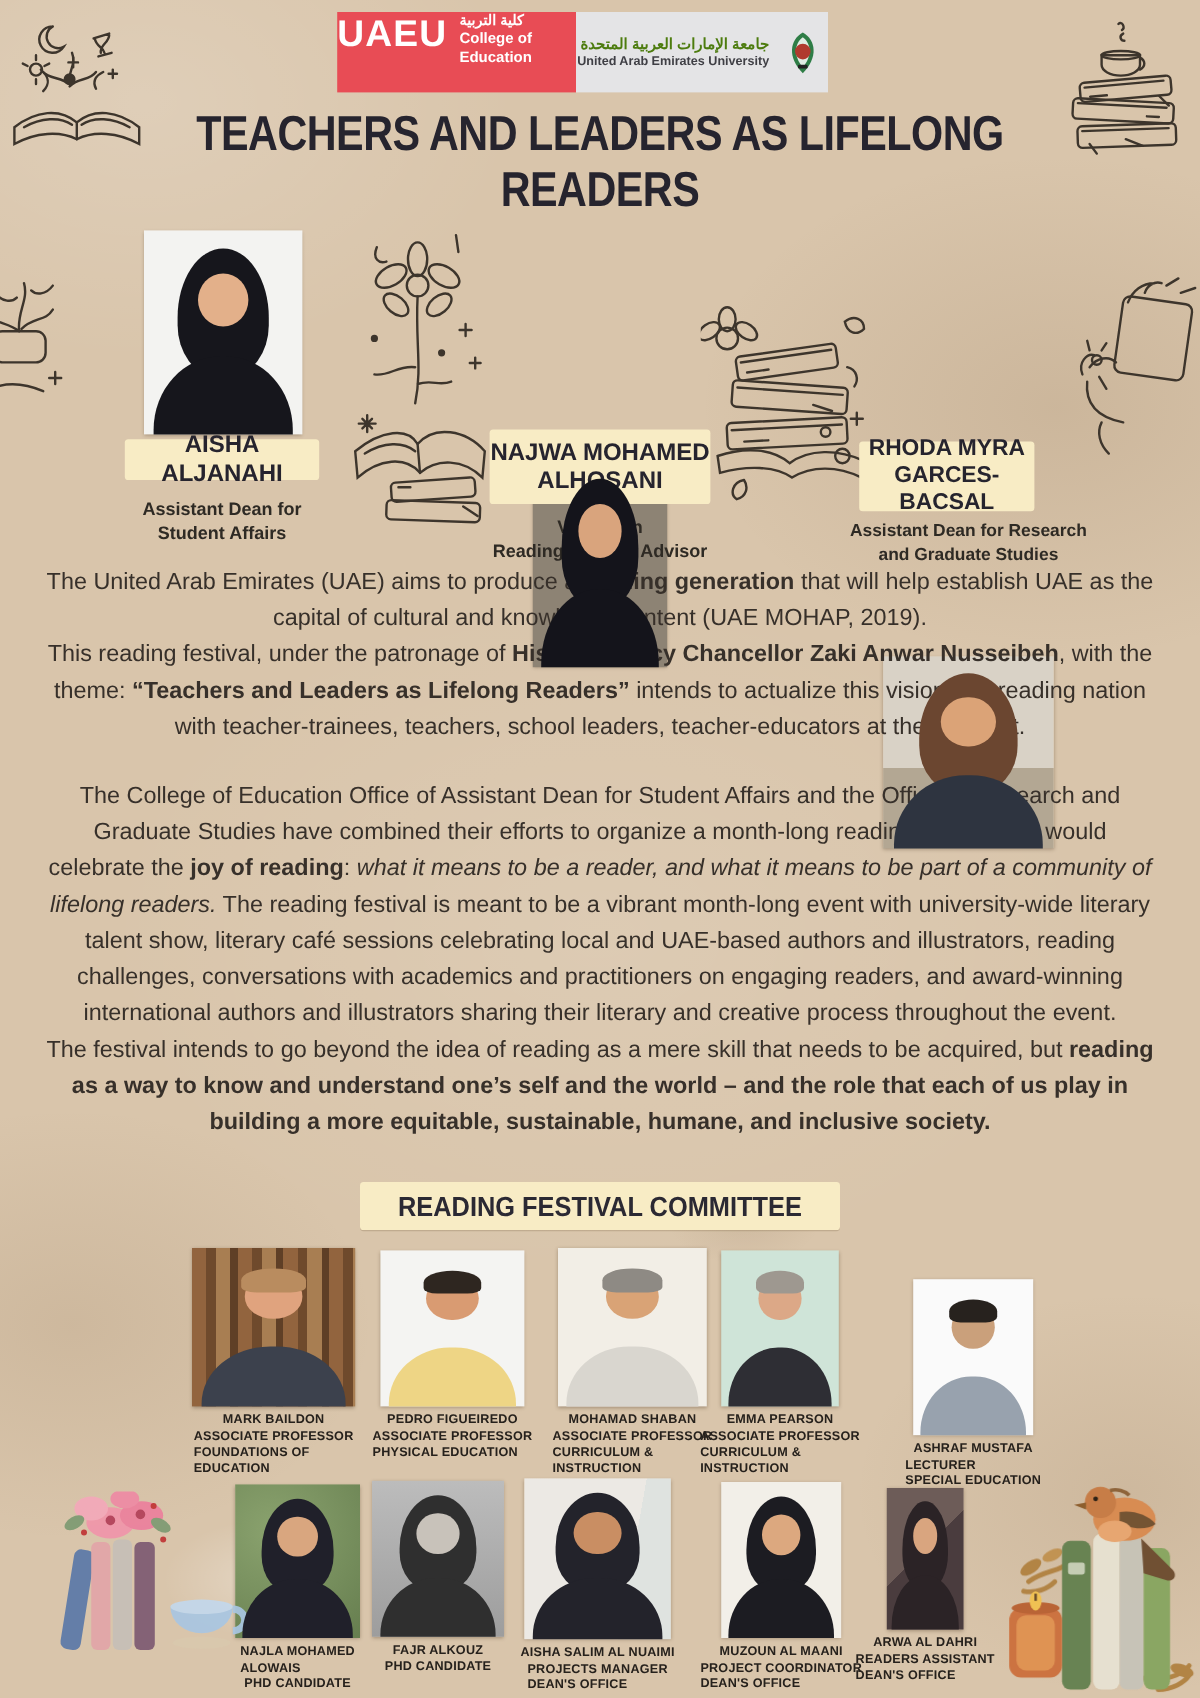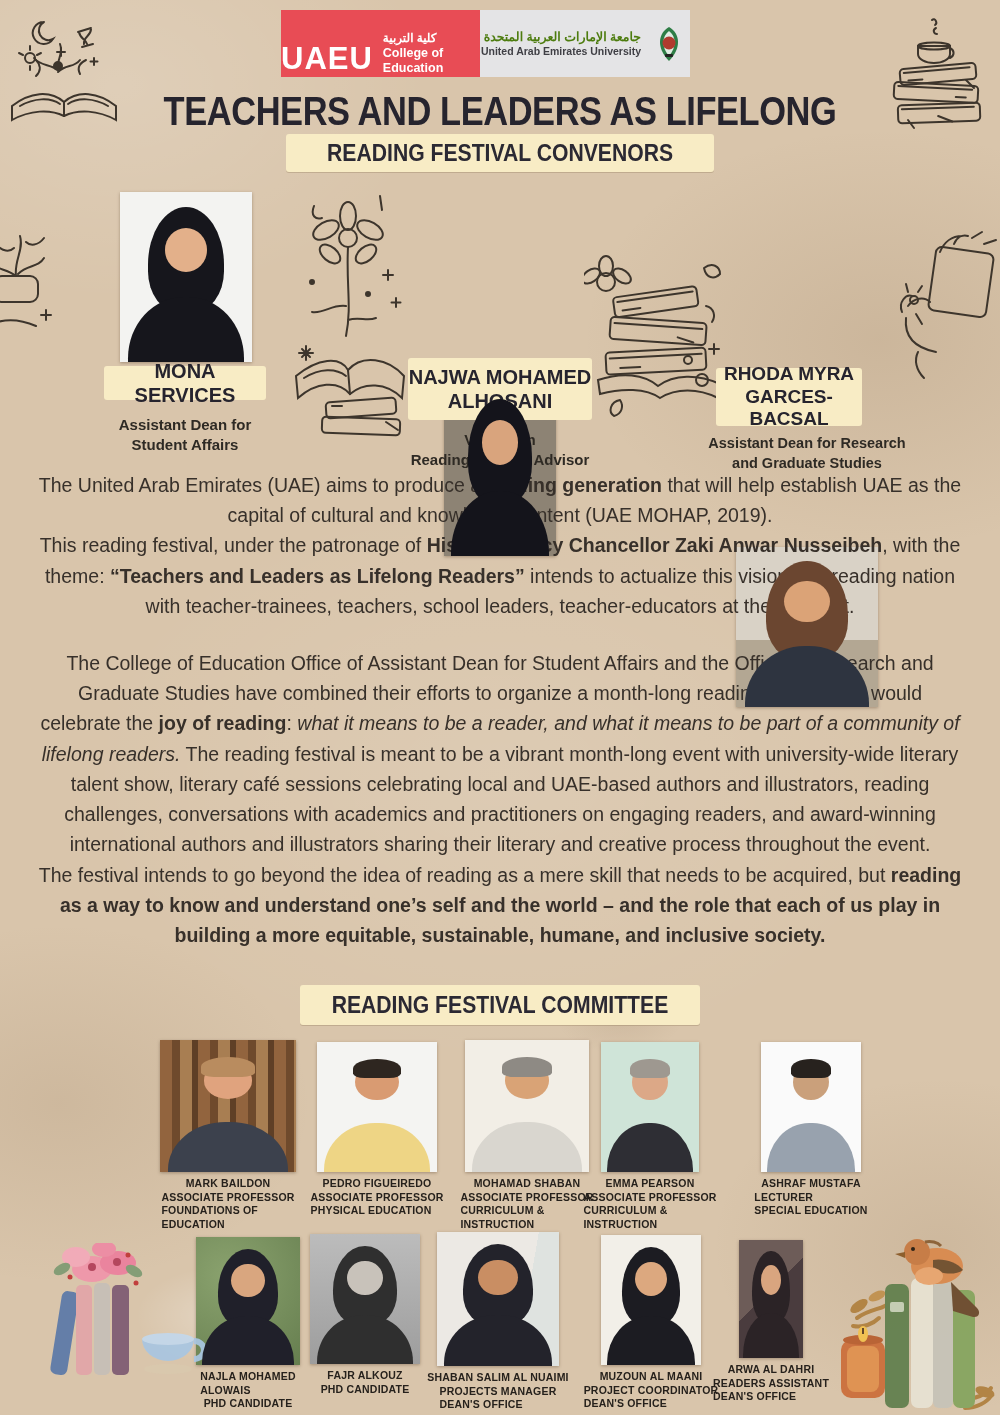--- a/index.html
+++ b/index.html
@@ -11,21 +11,21 @@
       radial-gradient(ellipse 520px 360px at 12% 6%, rgba(255,255,255,.16), transparent 60%),
       radial-gradient(ellipse 480px 340px at 88% 24%, rgba(122,92,60,.14), transparent 62%),
       radial-gradient(ellipse 700px 480px at 50% 55%, rgba(255,255,255,.10), transparent 60%),
       radial-gradient(ellipse 420px 300px at 6% 78%, rgba(122,92,60,.12), transparent 60%),
       radial-gradient(ellipse 380px 280px at 94% 88%, rgba(122,92,60,.12), transparent 60%),
       radial-gradient(ellipse 120px 70px at 22% 93%, rgba(255,255,255,.28), transparent 70%),
       radial-gradient(ellipse 90px 50px at 62% 72%, rgba(113,84,55,.10), transparent 70%);
   }
   .abs{position:absolute;}
   
-  .logo-red{left:281px;top:10px;width:199px;height:67px;background:#e84c55;display:flex;align-items:flex-end;justify-content:center;gap:10px;}
+  .logo-red{left:281px;top:10px;width:199px;height:67px;background:#e84c55;display:flex;align-items:flex-start;justify-content:center;gap:10px;}
   .logo-red .acronym{color:#fff;font-weight:bold;font-size:31px;letter-spacing:1px;}
   .logo-red .side{display:flex;flex-direction:column;color:#fff;line-height:1.25;}
   .logo-red .ar{font-size:12px;font-weight:bold;text-align:left;}
   .logo-red .en{font-size:12.5px;font-weight:bold;}
   .logo-gray{left:480px;top:10px;width:210px;height:67px;background:#e4e4e6;display:flex;align-items:center;justify-content:center;gap:8px;}
   .logo-gray .side{display:flex;flex-direction:column;line-height:1.3;text-align:right;}
   .logo-gray .ar{font-size:12.5px;color:#4d7c0f;font-weight:bold;}
   .logo-gray .en{font-size:10.5px;color:#3f3f45;font-weight:bold;}
   
   .title{left:0;top:88px;width:1000px;text-align:center;color:#26242e;font-weight:bold;font-size:41px;white-space:nowrap;}
@@ -60,21 +60,21 @@
   .b1{top:470px;}
   .b2{top:648px;}
   
   .card{position:absolute;display:flex;flex-direction:column;align-items:center;text-align:left;}
   .card .portrait{flex:none;}
   .label{margin-top:5px;color:#26211c;font-weight:bold;font-size:10.5px;line-height:1.3;white-space:pre-line;letter-spacing:.2px;}
   .k1-1{left:148px;top:1040px;width:160px;} .k1-1 .portrait{width:136px;height:132px;}
   .k1-2{left:297px;top:1042px;width:160px;} .k1-2 .portrait{width:120px;height:130px;}
   .k1-3{left:447px;top:1040px;width:160px;} .k1-3 .portrait{width:124px;height:132px;}
   .k1-4{left:570px;top:1042px;width:160px;} .k1-4 .portrait{width:98px;height:130px;}
-  .k1-5{left:699px;top:1042px;width:160px;padding-left:32px;} .k1-5 .portrait{width:100px;height:130px;}
+  .k1-5{left:699px;top:1066px;width:160px;padding-left:32px;} .k1-5 .portrait{width:100px;height:130px;}
   .k2-1{left:173px;top:1237px;width:150px;} .k2-1 .portrait{width:104px;height:128px;}
   .k2-2{left:290px;top:1234px;width:150px;} .k2-2 .portrait{width:110px;height:130px;}
   .k2-3{left:423px;top:1232px;width:150px;} .k2-3 .portrait{width:122px;height:134px;}
   .k2-4{left:576px;top:1235px;width:150px;} .k2-4 .portrait{width:100px;height:130px;}
   .k2-5{left:696px;top:1240px;width:150px;} .k2-5 .portrait{width:64px;height:118px;}
   
   .doodle{color:#3d352c;}
   svg{display:block;}
 </style>
 </head>
@@ -97,23 +97,20 @@
     <svg width="40" height="40" viewBox="0 0 40 40">
       <path d="M20 3 C9 9 7 24 20 37 C33 24 31 9 20 3" fill="#2e7d46"></path>
       <path d="M20 7 C13 12 12 23 20 32 C28 23 27 12 20 7" fill="#fff" opacity=".85"></path>
       <circle cx="20" cy="19" r="6.5" fill="#b03a2e"></circle>
       <rect x="16" y="30" width="8" height="3" rx="1" fill="#222"></rect>
     </svg>
   </div>
 
   <div class="abs title"><span style="white-space: pre-line;">TEACHERS AND LEADERS AS LIFELONG READERS</span></div>
 
-  <div class="abs crumb h-convenors">
-      <span style="white-space: pre-line;">READING FESTIVAL CONVENORS</span>
-    </div>
 
   <svg class="abs doodle" style="left:6px;top:14px" width="118" height="128" viewBox="0 0 118 128" fill="none" stroke="#3d352c" stroke-width="2" stroke-linecap="round">
     <path d="M38 8 a11 11 0 1 0 9 17 a8.5 8.5 0 1 1 -9 -17"></path>
     <path d="M72 18 l13 -4 M76 33 l11 -3 M73 18 c1 7 7 7 8 12 M85 15 c0 7 -8 8 -7 15"></path>
     <path d="M55 34 l0 8 M51 38 l8 0 M88 44 l0 7 M84.5 47.5 l7 0"></path>
     <circle cx="24" cy="44" r="5"></circle>
     <path d="M24 36 l0 -4 M31 41 l4 -2 M17 41 l-4 -2 M24 52 l0 4"></path>
     <path d="M52 56 c-2 -10 6 -16 2 -26 M52 56 c-8 -6 -18 -4 -24 -12 M52 58 c8 -8 16 -4 22 -12"></path>
     <path d="M30 62 c6 -6 4 -12 0 -16 M74 60 c-4 -8 2 -12 6 -14"></path>
     <path d="M6 92 C24 78 44 76 58 88 C72 76 92 78 110 92 L110 106 C92 96 72 95 58 102 C44 95 24 96 6 106 Z"></path>
@@ -208,21 +205,21 @@
   </svg>
   <svg class="abs doodle" style="left:888px;top:222px" width="118" height="160" viewBox="0 0 118 160" fill="none" stroke="#3d352c" stroke-width="2" stroke-linecap="round">
     <rect x="44" y="28" width="58" height="64" rx="6" transform="rotate(8 73 60)"></rect>
     <path d="M52 30 c4 -10 12 -16 22 -16 M66 22 c2 -6 8 -10 14 -8 M84 16 l10 -6 M96 22 l12 -4"></path>
     <path d="M20 84 c6 -8 16 -10 22 -4 M14 90 c-4 -10 4 -18 10 -16 M28 92 l6 10"></path>
     <path d="M18 96 c-2 20 10 30 30 34 M36 156 c-8 -8 -10 -18 -6 -26"></path>
     <circle cx="26" cy="78" r="4"></circle>
       <path d="M30 70 l4 -6 M20 70 l-2 -8"></path>
   </svg>
 
-  <div class="abs namebox n-1" style="white-space: pre-line;">MONA SERVICES</div>
+  <div class="abs namebox n-1" style="white-space: pre-line;">AISHA ALJANAHI</div>
   <div class="abs namebox n-2" style="white-space: pre-line;">NAJWA MOHAMED ALHOSANI</div>
   <div class="abs namebox n-3" style="white-space: pre-line;">RHODA MYRA GARCES-BACSAL</div>
   <div class="abs role r-1" style="white-space: pre-line;">Assistant Dean for
 Student Affairs</div>
   <div class="abs role r-2" style="white-space: pre-line;">Vice Dean
 Reading Festival Advisor</div>
   <div class="abs role r-3" style="white-space: pre-line;">Assistant Dean for Research
 and Graduate Studies</div>
 
   <div class="abs bodyblock b1">
@@ -310,21 +307,21 @@
       </div>
     <div class="label" style="white-space: pre-line;">FAJR ALKOUZ</div>
     <div class="label" style="margin-top: 0px; white-space: pre-line;">PHD CANDIDATE</div>
   </div>
   <div class="card k2-3">
     <div class="portrait p-hijab" style="--bg: linear-gradient(100deg,#ece9e4 70%,#dfe3e0 70%); --hood: #23232b; --torso: #23232b; --skin: #c98e63;">
         <i class="hood"></i>
         <i class="face"></i>
         <i class="torso"></i>
       </div>
-    <div class="label" style="white-space: pre-line;">SHABAN SALIM AL NUAIMI</div>
+    <div class="label" style="white-space: pre-line;">AISHA SALIM AL NUAIMI</div>
     <div class="label" style="margin-top: 0px; white-space: pre-line;">PROJECTS MANAGER
 DEAN'S OFFICE</div>
   </div>
   <div class="card k2-4">
     <div class="portrait p-hijab" style="--bg: #f2efe8; --hood: #1c1c22; --torso: #1c1c22; --skin: #dca87f;">
         <i class="hood"></i>
         <i class="face"></i>
         <i class="torso"></i>
       </div>
     <div class="label" style="white-space: pre-line;">MUZOUN AL MAANI</div>

